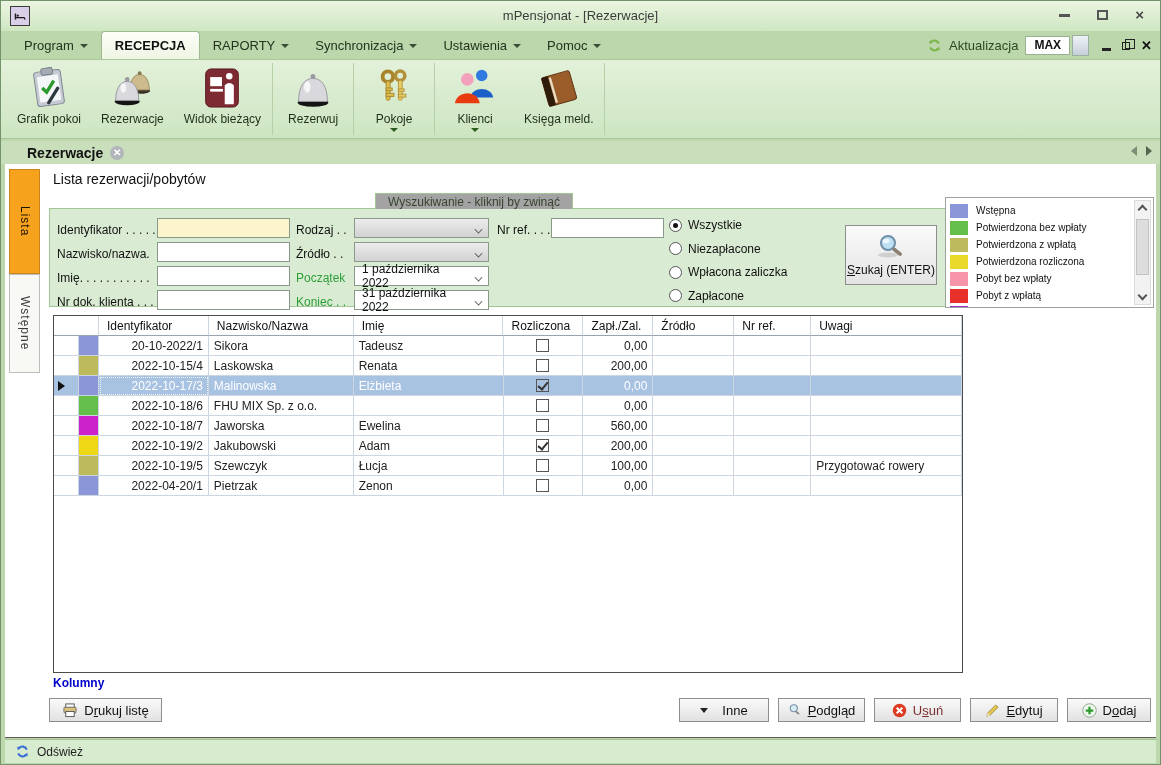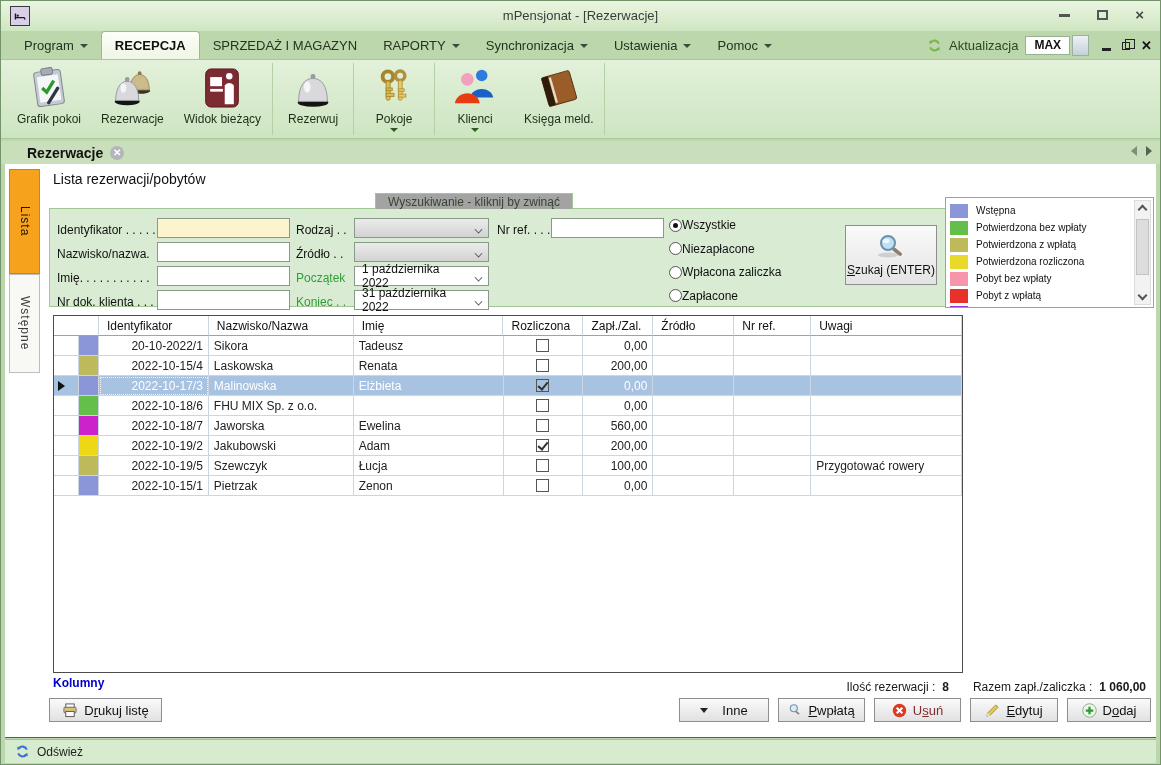--- a/index.html
+++ b/index.html
@@ -83,21 +83,21 @@
   .sp-label { position:absolute; font-size:12px; color:#111; white-space:nowrap; }
   .sp-label.green { color:#2e9e38; }
   .sp-input { position:absolute; height:20px; border:1px solid #8a9a8a; background:#fff; font:12px "Liberation Sans",sans-serif; padding:0 4px; }
   .sp-input.yellow { background:#fbf4cc; }
   .combo { position:absolute; height:20px; border:1px solid #8a9a8a; background:#fff;
            display:flex; align-items:center; padding:0 20px 0 7px; font-size:12px; color:#111; }
   .combo.gray { background:linear-gradient(#ececec,#d2d2d2); }
   .combo .chev { position:absolute; right:5px; top:7px; width:8px; height:5px; }
   .chev::before { content:''; position:absolute; left:0; top:0; width:6px; height:6px;
                   border:solid #444; border-width:0 0 1.5px 1.5px; transform:rotate(-45deg) scale(.8); }
-  .radio-row { position:absolute; display:flex; align-items:center; gap:0; font-size:12px; color:#111; }
+  .radio-row { position:absolute; display:flex; align-items:center; gap:6px; font-size:12px; color:#111; }
   .radio { width:13px; height:13px; border-radius:50%; border:1px solid #555; background:#fff; position:relative; }
   .radio.checked::after { content:''; position:absolute; left:3px; top:3px; width:5px; height:5px; border-radius:50%; background:#111; }
   .search-btn { position:absolute; left:795px; top:16px; width:92px; height:60px;
                 background:linear-gradient(#fafafa,#e4e4e4); border:1px solid #8e8e8e;
                 display:flex; flex-direction:column; align-items:center; justify-content:center; gap:3px;
                 font-size:12px; color:#111; }
   .u { text-decoration:underline; }
 
   
   .legend { position:absolute; left:940px; top:33px; width:209px; height:111px;
@@ -170,23 +170,20 @@
   </div>
 
   <div class="menubar">
     <div id="menu-items" style="display:flex; align-items:stretch;">
         <div class="menu-item">
           <span>Program</span>
           <span class="caret-down"></span>
         </div>
         <div class="menu-item active">
           <span>RECEPCJA</span>
-        </div>
-        <div class="menu-item">
-          <span>SPRZEDAŻ I MAGAZYN</span>
         </div>
         <div class="menu-item">
           <span>RAPORTY</span>
           <span class="caret-down"></span>
         </div>
         <div class="menu-item">
           <span>Synchronizacja</span>
           <span class="caret-down"></span>
         </div>
         <div class="menu-item">
@@ -546,62 +543,55 @@
             <span class="cbox"></span>
           </div>
           <div class="tcell right" style="width: 70px;">100,00</div>
           <div class="tcell" style="width: 81px;"></div>
           <div class="tcell" style="width: 77px;"></div>
           <div class="tcell" style="width: 151px;">Przygotować rowery</div>
         </div>
         <div class="trow">
           <div class="tcell nopad" style="width: 25px;"></div>
           <div class="tcell nopad" style="width: 20px; background: rgb(138, 150, 216);"></div>
-          <div class="tcell right id-cell" style="width: 110px;">2022-10-15/1</div>
+          <div class="tcell right id-cell" style="width: 110px;">2022-04-20/1</div>
           <div class="tcell" style="width: 145px;">Pietrzak</div>
           <div class="tcell" style="width: 150px;">Zenon</div>
           <div class="tcell center" style="width: 80px;">
             <span class="cbox"></span>
           </div>
           <div class="tcell right" style="width: 70px;">0,00</div>
           <div class="tcell" style="width: 81px;"></div>
           <div class="tcell" style="width: 77px;"></div>
           <div class="tcell" style="width: 151px;"></div>
         </div>
       </div>
 
     <div class="columns-link">Kolumny</div>
-    <div class="info-line">
-      <span>Ilość rezerwacji :</span>
-        <b>8</b>
-      <span class="info-gap"></span>
-      <span>Razem zapł./zaliczka :</span>
-        <b>1 060,00</b>
-    </div>
 
     <button class="btn print-btn">
       <svg width="16" height="15" viewBox="0 0 16 16">
         <rect x="3.5" y="1" width="9" height="4" fill="#fff" stroke="#555"></rect>
         <rect x="1.5" y="4.5" width="13" height="6" rx="1" fill="#d9c27a" stroke="#6e6e6e"></rect>
         <rect x="3.5" y="9" width="9" height="5.5" fill="#fff" stroke="#555"></rect>
       </svg>
       <span><span>D</span><span class="u">r</span><span>ukuj listę</span></span>
     </button>
 
     <div class="btn-row">
       <button class="btn btn-inne">
         <span class="inne-caret"></span>
         <span>Inne</span>
       </button>
       <button class="btn btn-pod">
         <svg width="14" height="14" viewBox="0 0 24 24">
           <circle cx="10" cy="9" r="6" fill="#d8ecf8" stroke="#7a93a8" stroke-width="2"></circle>
           <rect x="14" y="13" width="8" height="3" rx="1.5" transform="rotate(40 14 13)" fill="#8a8278"></rect>
         </svg>
-        <span><span></span><span class="u">P</span><span>wpłatą</span></span>
+        <span><span></span><span class="u">P</span><span>odgląd</span></span>
       </button>
       <button class="btn btn-usun">
         <svg width="15" height="15" viewBox="0 0 16 16">
           <circle cx="8" cy="8" r="7.2" fill="#dd3a22"></circle>
           <path d="M5 5 L11 11 M11 5 L5 11" stroke="#fff" stroke-width="2.2"></path>
         </svg>
         <span><span>U</span><span class="u">s</span><span>uń</span></span>
       </button>
       <button class="btn btn-edit">
         <svg width="15" height="15" viewBox="0 0 16 16">

